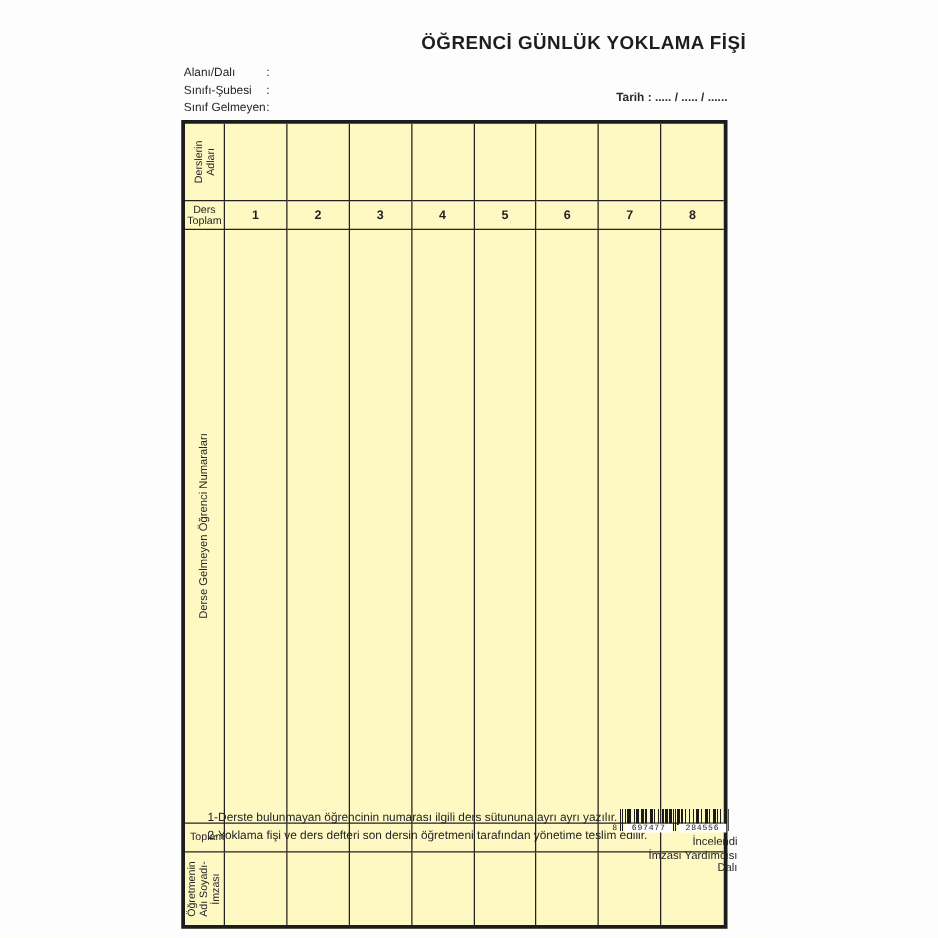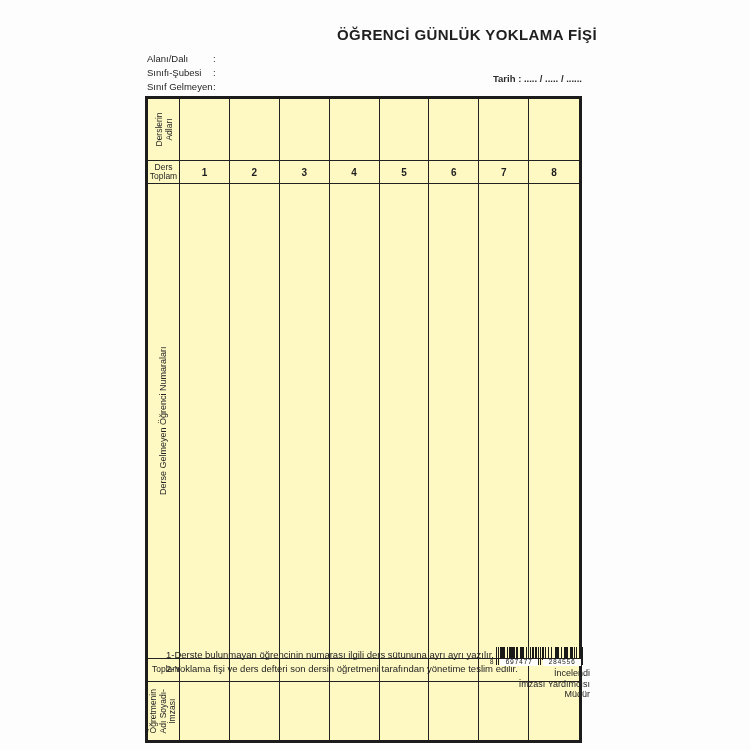--- a/index.html
+++ b/index.html
@@ -210,16 +210,16 @@
         <rect x="94" y="0" width="1" height="18"></rect>
       </svg>
     <span class="bc-digit bc-first">8</span>
     <span class="bc-digit bc-g1">697477</span>
     <span class="bc-digit bc-g2">284556</span>
   </div>
 
   <div class="approval">
     <div>İncelendi</div>
     <div>İmzası Yardımcısı</div>
-    <div>Müdür</div>
+    <div>Dalı</div>
   </div>
 
 </div>
 
 </body></html>

